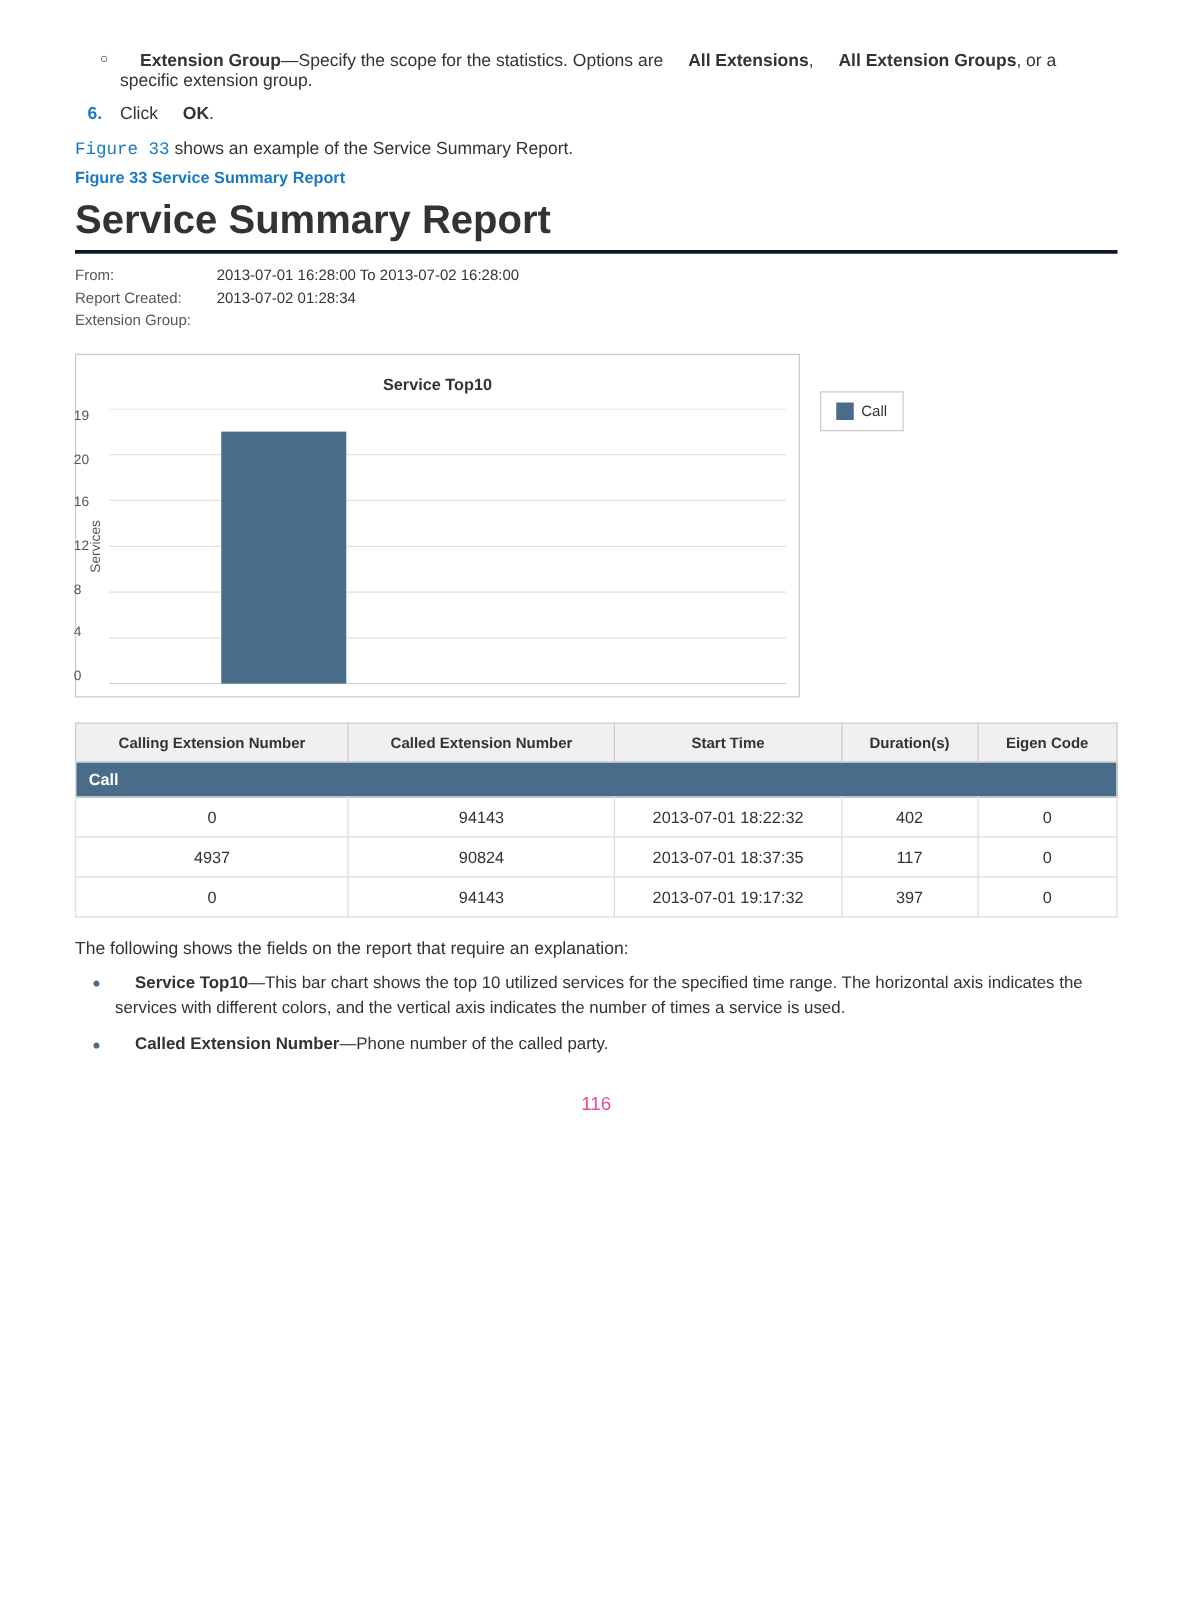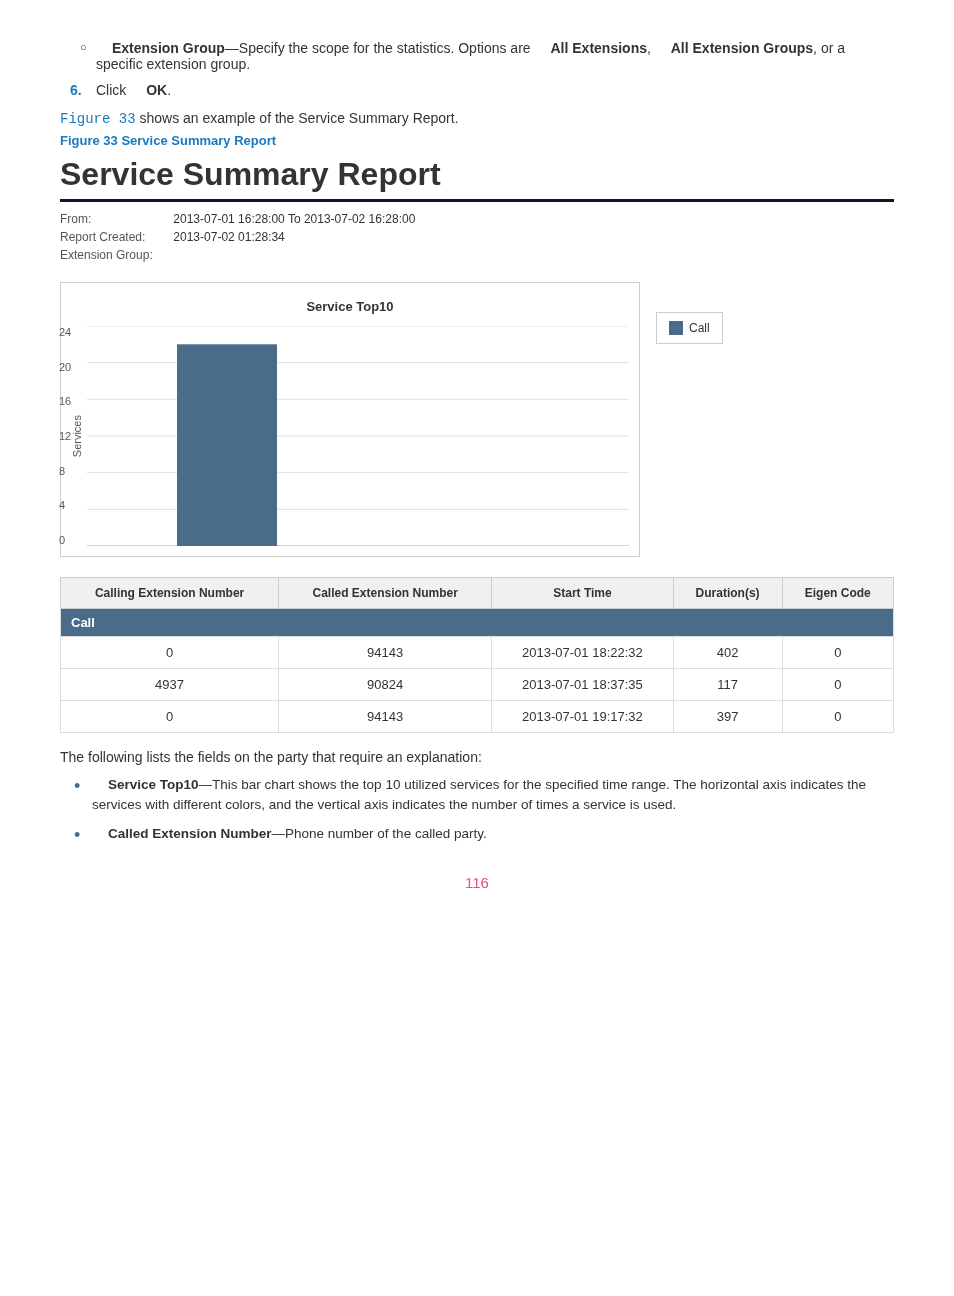--- a/index.html
+++ b/index.html
@@ -235,21 +235,21 @@
     <div class="chart-title">Service Top10</div>
     <div style="display:flex; gap:4px; align-items:flex-end;">
 
       <div style="display:flex; flex-direction:column; align-items:center; justify-content:center; height:220px;">
         <span style="writing-mode:vertical-rl; transform:rotate(180deg); font-size:11px; color:#555;">Services</span>
       </div>
 
       <div style="position:relative; width:100%;">
 
         <div style="position:absolute; left:-28px; top:0; height:220px; display:flex; flex-direction:column; justify-content:space-between;">
-          <span style="font-size:11px; color:#555;">24</span>
+          <span style="font-size:11px; color:#555;">19</span>
           <span style="font-size:11px; color:#555;">20</span>
           <span style="font-size:11px; color:#555;">16</span>
           <span style="font-size:11px; color:#555;">12</span>
           <span style="font-size:11px; color:#555;">8</span>
           <span style="font-size:11px; color:#555;">4</span>
           <span style="font-size:11px; color:#555;">0</span>
         </div>
         <svg width="100%" height="220" style="display:block;">
 
           <line x1="0" y1="0" x2="100%" y2="0" stroke="#e0e0e0" stroke-width="1"></line>
@@ -304,21 +304,21 @@
     <tr>
       <td>0</td>
       <td>94143</td>
       <td>2013-07-01 19:17:32</td>
       <td>397</td>
       <td>0</td>
     </tr>
   </tbody>
 </table>
 
-<p class="explanation-text">The following lists the fields on the party that require an explanation:</p>
+<p class="explanation-text">The following shows the fields on the report that require an explanation:</p>
 
 <ul class="dot-list">
   <li>
     <b>Service Top10</b>—This bar chart shows the top 10 utilized services for the specified time range. The horizontal axis indicates the services with different colors, and the vertical axis indicates the number of times a service is used.
   </li>
   <li>
     <b>Called Extension Number</b>—Phone number of the called party.
   </li>
 </ul>
 

